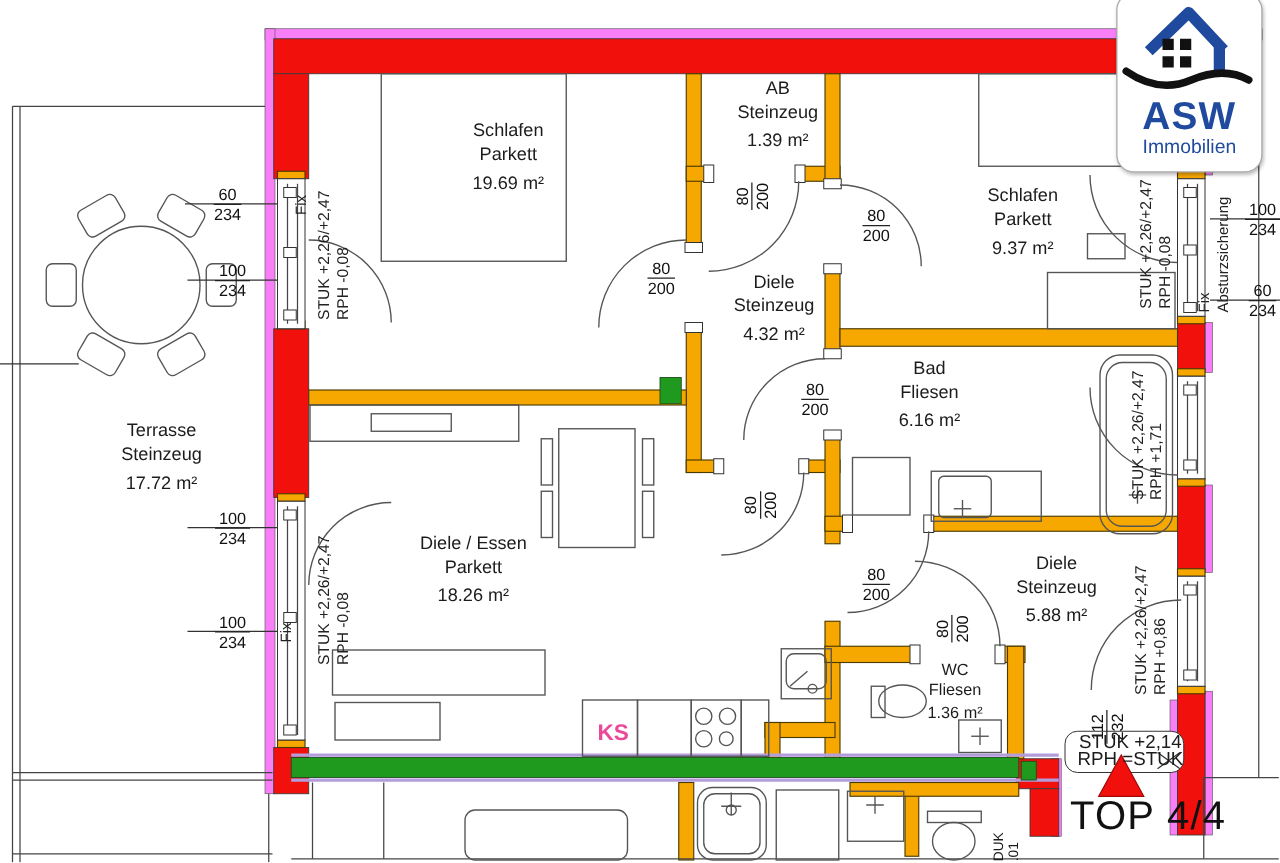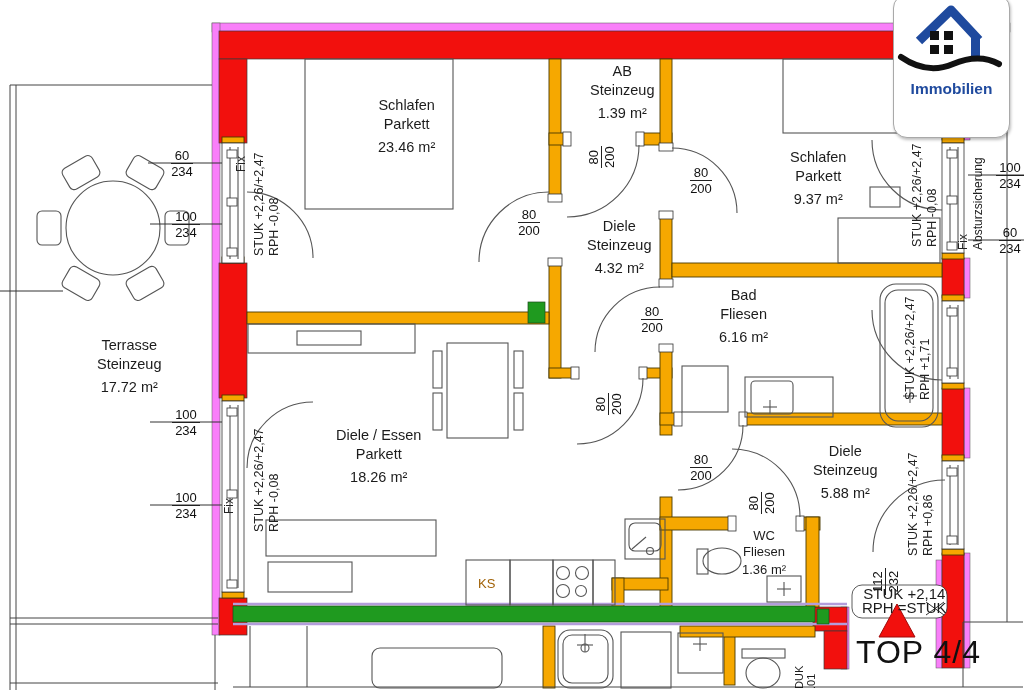--- a/index.html
+++ b/index.html
@@ -26,26 +26,26 @@
   .dim{display:inline-block;text-align:center;font-size:13px;line-height:15px;color:#111;white-space:nowrap;}
   .dim .t{display:block;border-bottom:1.3px solid #222;padding:0 3px;}
   .dim .b{display:block;}
   .dimbox{position:absolute;z-index:2;text-align:center;}
   .vrot{position:absolute;z-index:2;transform:rotate(-90deg);transform-origin:0 0;white-space:nowrap;}
   .vlabel{font-size:12.5px;line-height:15px;color:#222;}
   .small{font-size:12px;}
   .tiny{font-size:11px;line-height:12px;}
   .bubble{font-size:15px;line-height:14px;}
   .toplabel{font-size:32px;letter-spacing:1px;color:#111;}
-  .ks{font-size:13px;color:#a16207;}
+  .ks{font-size:18px;color:#ec4899;font-weight:bold;}
   .logo{position:absolute;left:893px;top:-6px;width:115px;height:142px;background:#fff;
         border:1px solid #a9a9a9;border-radius:14px;z-index:3;text-align:center;
         box-shadow:1px 2px 3px rgba(0,0,0,.25);}
   .logo-brand{font-size:31px;font-weight:bold;color:var(--logoblue);letter-spacing:1px;line-height:30px;margin-top:-2px;}
-  .logo-sub{font-size:15.5px;font-weight:bold;color:var(--logoblue);line-height:20px;}
+  .logo-sub{font-size:15.5px;font-weight:normal;color:var(--logoblue);line-height:20px;}
 </style>
 </head>
 <body>
 
 <div id="plan">
 
 <svg id="geom" width="1024" height="690" viewBox="0 0 1024 690">
 
   <g>
     <rect class="wP" x="212" y="23" width="798" height="9"></rect>
@@ -302,21 +302,21 @@
     <rect class="win" x="852" y="585" width="95" height="33" rx="10"></rect>
     <line class="dl" x1="926" y1="602" x2="944" y2="615"></line>
     <line class="dl" x1="926" y1="615" x2="944" y2="602"></line>
     <polygon points="879,637 915,637 897,604" fill="var(--red)" stroke="#a00909"></polygon>
   </g>
 </svg>
 
 <div class="txt room-label" style="left:378px;top:96px">
   <div>Schlafen</div>
   <div>Parkett</div>
-  <div class="area">23.46 m²</div>
+  <div class="area">19.69 m²</div>
 </div>
 <div class="txt room-label" style="left:590px;top:62px">
   <div>AB</div>
   <div>Steinzeug</div>
   <div class="area">1.39 m²</div>
 </div>
 <div class="txt room-label" style="left:790px;top:148px">
   <div>Schlafen</div>
   <div>Parkett</div>
   <div class="area">9.37 m²</div>
@@ -442,16 +442,17 @@
 <div class="logo">
   <svg width="113" height="80" viewBox="0 0 113 80">
     <path d="M 24 46 L 56 15 L 84 45" stroke="var(--logoblue)" stroke-width="9" fill="none" stroke-linejoin="round"></path>
     <rect x="76" y="40" width="9" height="24" fill="var(--logoblue)"></rect>
     <rect x="35" y="36" width="9" height="9" fill="#111"></rect>
     <rect x="49" y="36" width="9" height="9" fill="#111"></rect>
     <rect x="35" y="50" width="9" height="9" fill="#111"></rect>
     <rect x="49" y="50" width="9" height="9" fill="#111"></rect>
     <path d="M 6 62 Q 32 80 58 69 Q 84 58 104 69" stroke="#111" stroke-width="6" fill="none" stroke-linecap="round"></path>
   </svg>
+  <div class="logo-brand">ASW</div>
   <div class="logo-sub">Immobilien</div>
 </div>
 
 </div>
 
 </body></html>

